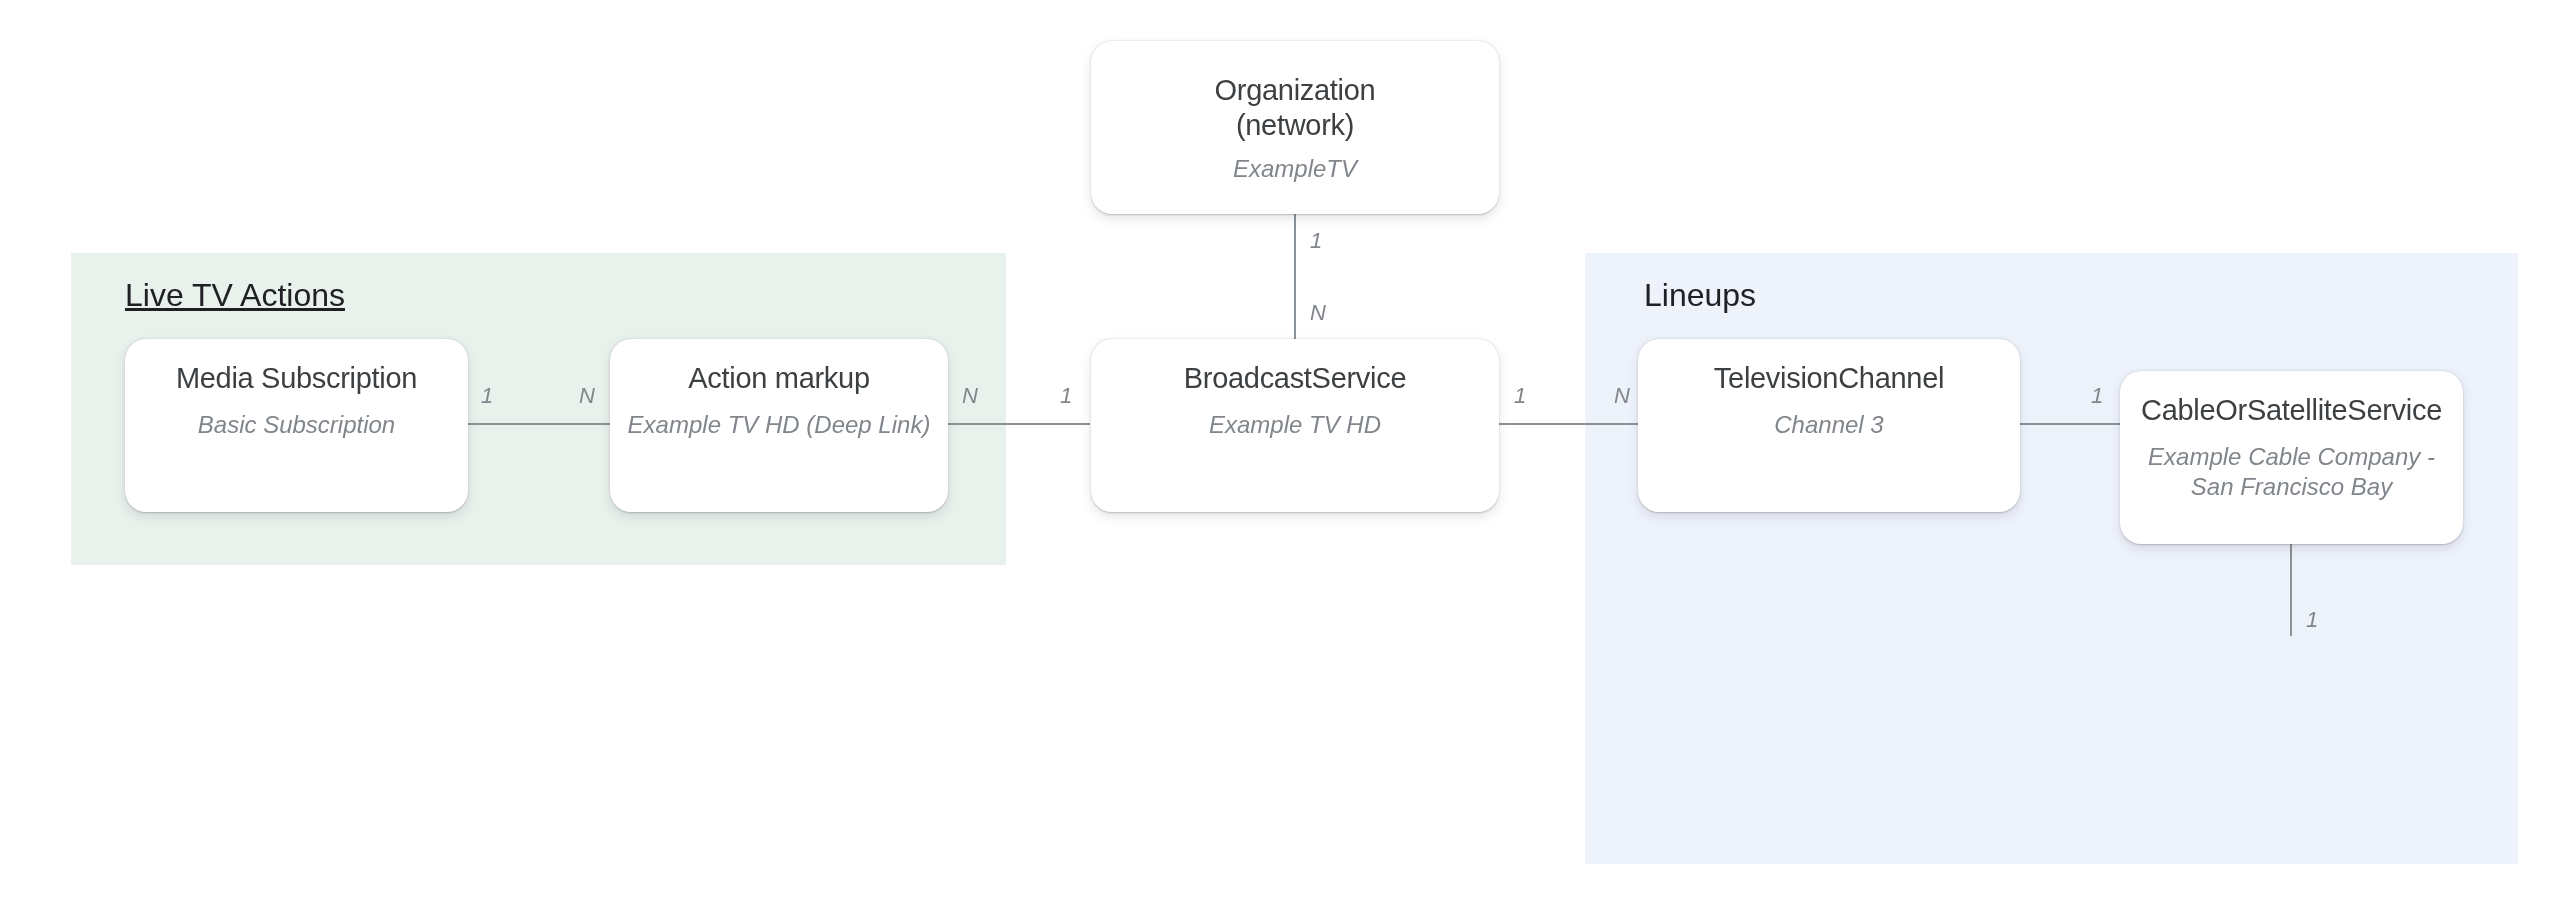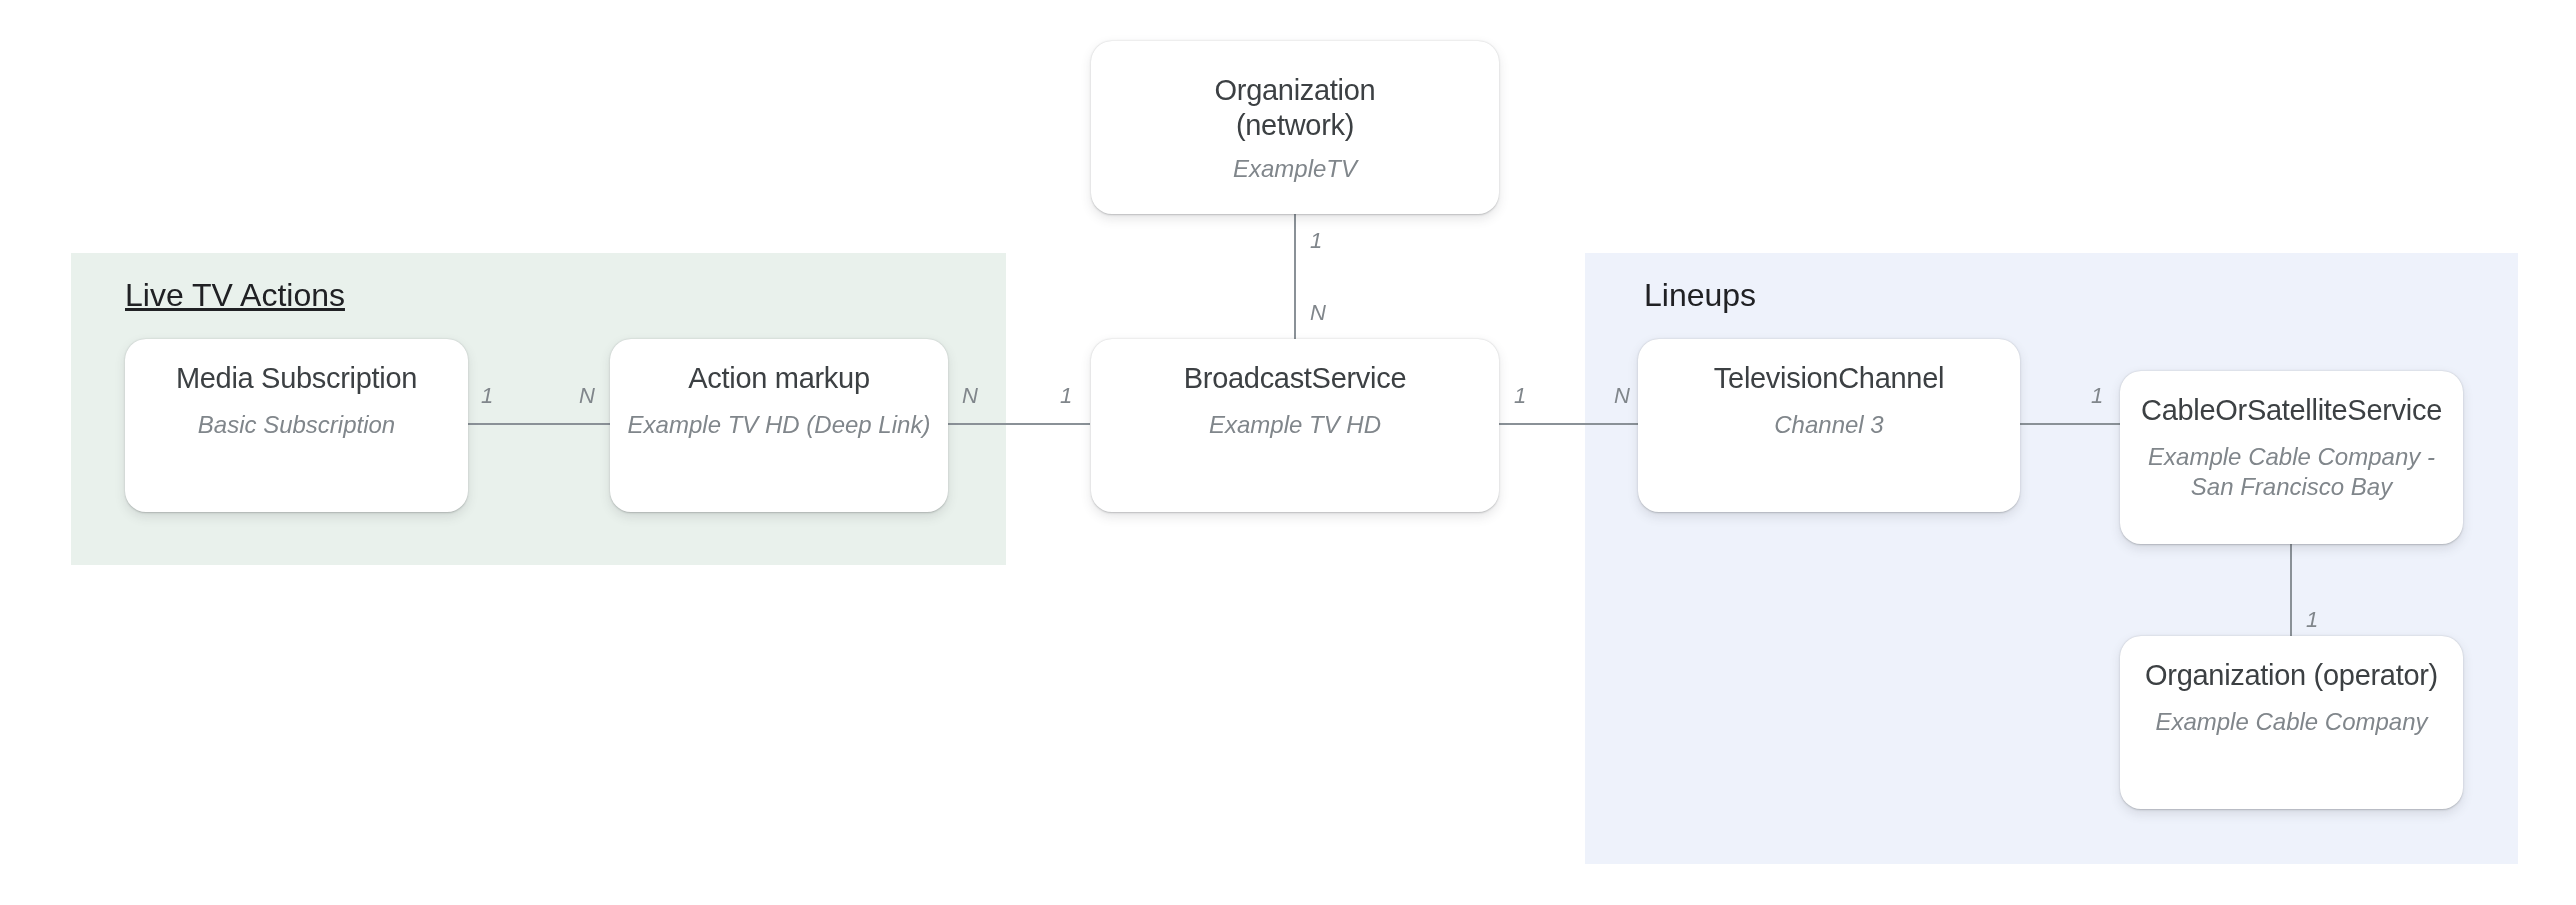--- a/index.html
+++ b/index.html
@@ -178,19 +178,15 @@
     <div class="card-title">TelevisionChannel</div>
     <div class="card-subtitle">Channel 3</div>
   </div>
 
   <div class="card" id="card-cable">
     <div class="card-title">CableOrSatelliteService</div>
     <div class="card-subtitle">Example Cable Company -</div>
     <div class="card-subtitle" style="margin-top:0;">San Francisco Bay</div>
   </div>
 
-  <div class="card" id="card-org-operator">
-    <div class="card-title">Organization (operator)</div>
-    <div class="card-subtitle">Example Cable Company</div>
-  </div>
 
 </div>
 
 
 </body></html>

